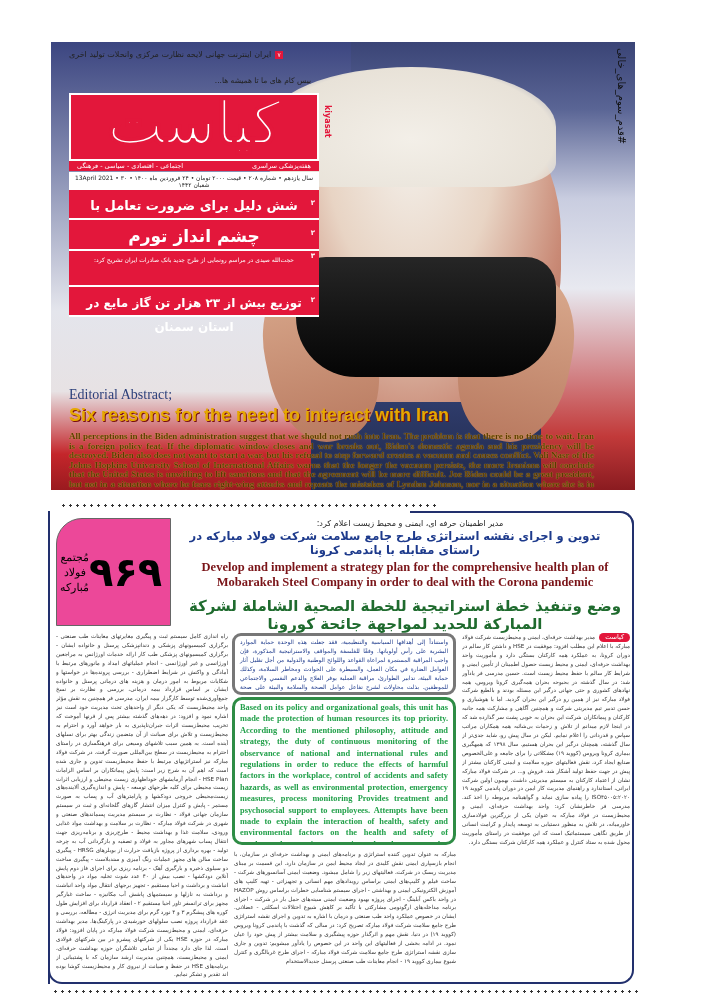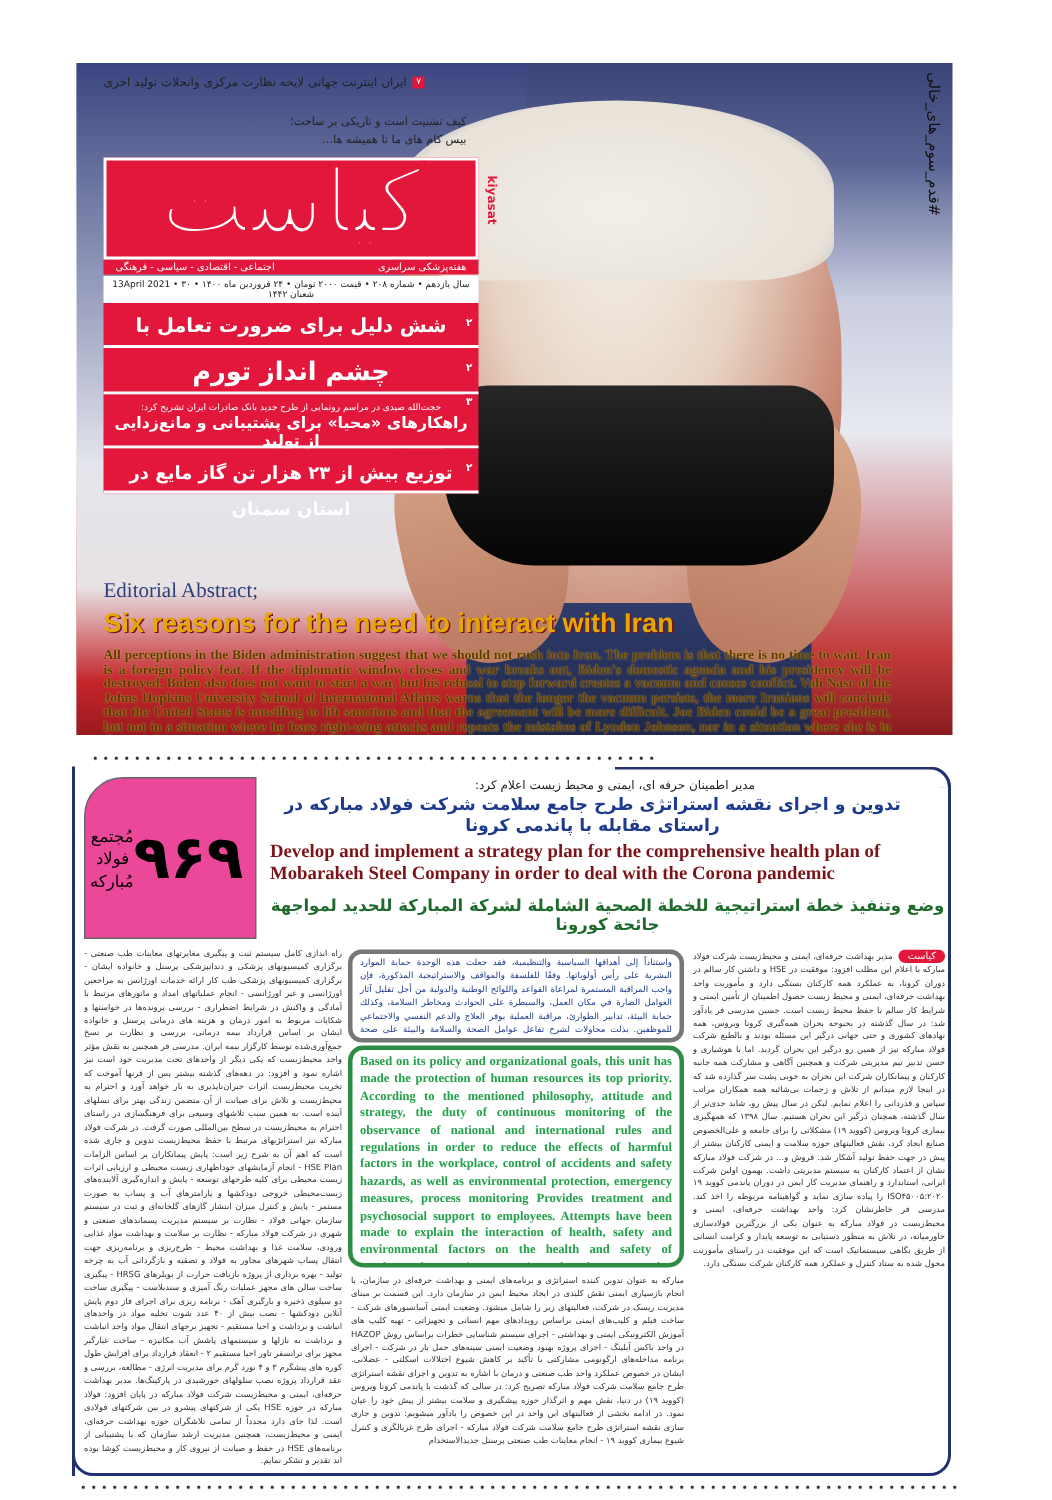--- a/index.html
+++ b/index.html
@@ -34,22 +34,22 @@
 .ed-body{position:absolute;left:18px;top:390px;width:525px;font-family:"Liberation Serif",serif;font-weight:bold;font-size:9px;line-height:9.5px;color:#5a3a00;text-shadow:0 0 1px #e8c060;text-align:justify}
 .dots{position:absolute;height:3px;background-image:radial-gradient(circle,#333 1px,transparent 1.3px);background-size:7px 3px}
 .frame{position:absolute;left:48px;top:511px;width:586px;height:473px;border:2px solid #22306d;border-radius:14px;border-top-left-radius:0;border-top:none}
 .frame-top{position:absolute;left:410px;top:511px;width:224px;height:14px;border-top:2px solid #22306d;border-right:2px solid #22306d;border-top-right-radius:14px}
 .frame-left{position:absolute;left:48px;top:511px;width:2px;height:473px;background:#22306d}
 .logobox{position:absolute;left:56px;top:518px;width:115px;height:108px;border:1px solid #666;border-top-left-radius:26px;background:#ec4899;display:flex;align-items:center}
 .logobox .txt{direction:rtl;font-family:"DejaVu Serif",serif;font-size:11px;width:28px;line-height:15px;text-align:center;margin-left:4px}
 .logobox .big{font-weight:900;font-size:40px;letter-spacing:-4px;color:#000;font-family:"DejaVu Sans",sans-serif}
 .kicker{position:absolute;left:190px;top:519px;width:440px;text-align:center;direction:rtl;font-size:8px;color:#222}
 .fa-title{position:absolute;left:170px;top:529px;width:450px;text-align:center;direction:rtl;font-size:11.5px;font-weight:bold;color:#1d3a8c}
-.en-title{position:absolute;left:180px;top:560px;width:450px;text-align:left;font-family:"Liberation Serif",serif;font-weight:bold;font-size:12.5px;color:#7a1418;line-height:15px}
-.ar-title{position:absolute;left:180px;top:597px;width:450px;text-align:center;direction:rtl;font-size:11px;font-weight:bold;color:#1f6b2e}
+.en-title{position:absolute;left:180px;top:560px;width:450px;text-align:center;font-family:"Liberation Serif",serif;font-weight:bold;font-size:12.5px;color:#7a1418;line-height:15px}
+.ar-title{position:absolute;left:180px;top:597px;width:450px;text-align:center;direction:rtl;font-size:15px;font-weight:bold;color:#1f6b2e}
 .col{position:absolute;direction:rtl;font-size:5.6px;line-height:8.9px;color:#333;text-align:justify;overflow:hidden}
 .arbox{position:absolute;left:232px;top:633px;width:224px;height:62px;border:3px solid #777;border-radius:9px;background:#fff;direction:rtl;font-size:5.8px;line-height:9px;color:#1d3a8c;padding:2px 5px;overflow:hidden;text-align:justify}
 .enbox{position:absolute;left:232px;top:697px;width:224px;height:148px;border:3px solid #2e8c45;border-radius:10px;background:#fff;font-family:"Liberation Serif",serif;font-weight:bold;font-size:8.4px;line-height:11.4px;color:#22a04a;padding:2px 5px;text-align:justify;overflow:hidden}
 .badge{display:inline-block;background:#e3173b;color:#fff;border-radius:8px;padding:0 6px;font-size:6.5px;margin-left:4px}
 .bottomdots{position:absolute;left:52px;top:990px;width:590px}
 </style>
 </head>
 <body>
 
 <div class="hero">
@@ -60,21 +60,20 @@
   <div class="hand" style="left:215px;top:230px;transform:rotate(-12deg)"></div>
   <div class="hand" style="left:410px;top:230px;transform:rotate(12deg)"></div>
   <div class="mask"></div>
 
   <div class="mast">
     <div class="topline">
       <span class="sq">۷</span>
       <span>ایران اینترنت جهانی لایحه نظارت مرکزی وانحلات تولید اخری</span>
     </div>
     <div class="quote">
-      <div>کیف تشنیت است و تاریکی بر ساحت؛</div>
       <div>بیس کام های ما تا همیشه ها...</div>
     </div>
     <div class="logo">
       <span class="word">کیاست</span>
       <span class="side">kiyasat</span>
     </div>
     <div class="sub">
       <span>هفته‌پزشکی سراسری</span>
       <span>اجتماعی - اقتصادی - سیاسی - فرهنگی</span>
     </div>
@@ -84,21 +83,20 @@
       <span class="num">۲</span>
       <span>شش دلیل برای ضرورت تعامل با ایران</span>
     </div>
     <div class="hl h2">
       <span class="num">۲</span>
       <span>چشم انداز تورم</span>
     </div>
     <div class="hl h3">
       <span class="num">۳</span>
       <span class="kick">حجت‌الله صیدی در مراسم رونمایی از طرح جدید بانک صادرات ایران تشریح کرد:</span>
-      <span>راهکارهای «محیا» برای پشتیبانی و مانع‌زدایی از تولید</span>
     </div>
     <div class="hl h4">
       <span class="num">۲</span>
       <span>توزیع بیش از ۲۳ هزار تن گاز مایع در استان سمنان</span>
     </div>
   </div>
 
   <div class="vert">#قدم_سوم_های_خالی</div>
 
   <div class="ed-lbl">Editorial Abstract;</div>

